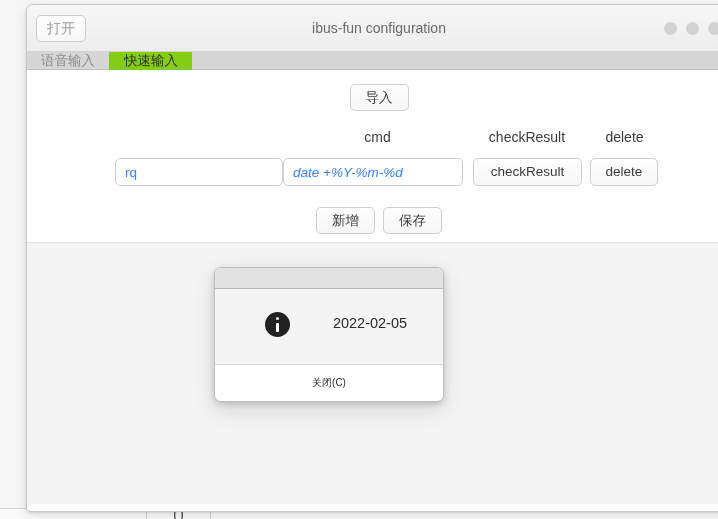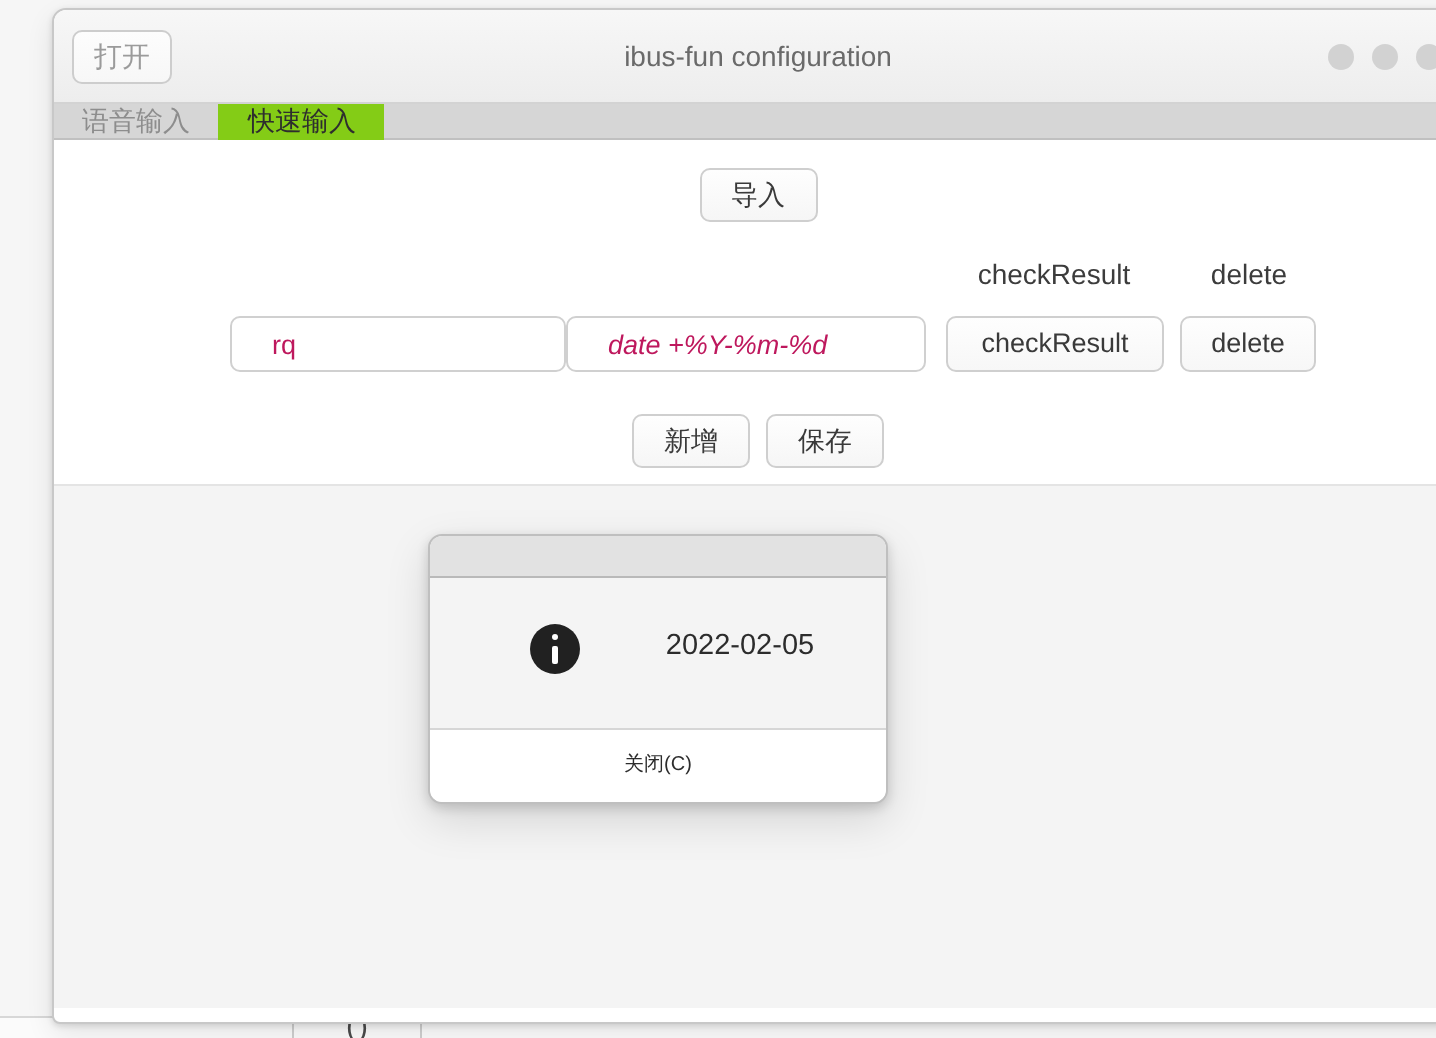--- a/index.html
+++ b/index.html
@@ -210,26 +210,26 @@
     position: absolute;
     top: 88px;
     left: 0;
     right: 0;
     height: 30px;
   }
   .tinput {
     position: absolute;
     height: 28px;
     font-size: 13.5px;
-    color: #be185d;
+    color: #3b82f6;
     background: #ffffff;
     border: 1px solid #d0d0d0;
     border-radius: 5px;
     box-sizing: border-box;
-    padding: 0 20px;
+    padding: 0 9px;
     outline: none;
     font-family: inherit;
   }
   .in-key { left: 88px;  width: 168px; }
   .in-cmd { left: 256px; width: 180px; font-style: italic; }
   .rbtn {
     position: absolute;
     height: 28px;
     line-height: 26px;
     font-size: 13.5px;
@@ -369,20 +369,21 @@
       <div class="tab active">快速输入</div>
     </div>
 
     <div class="content">
 
       <div class="toolrow">
         <div class="btn">导入</div>
       </div>
 
       <div class="hdr-row">
+        <div class="hdr-cell hdr-cmd">cmd</div>
         <div class="hdr-cell hdr-check">checkResult</div>
         <div class="hdr-cell hdr-del">delete</div>
       </div>
 
       <div class="data-row">
         <input class="tinput in-key" type="text" value="rq" style="">
         <input class="tinput in-cmd" type="text" value="date +%Y-%m-%d" style="">
         <div class="rbtn b-check">checkResult</div>
         <div class="rbtn b-del">delete</div>
       </div>

